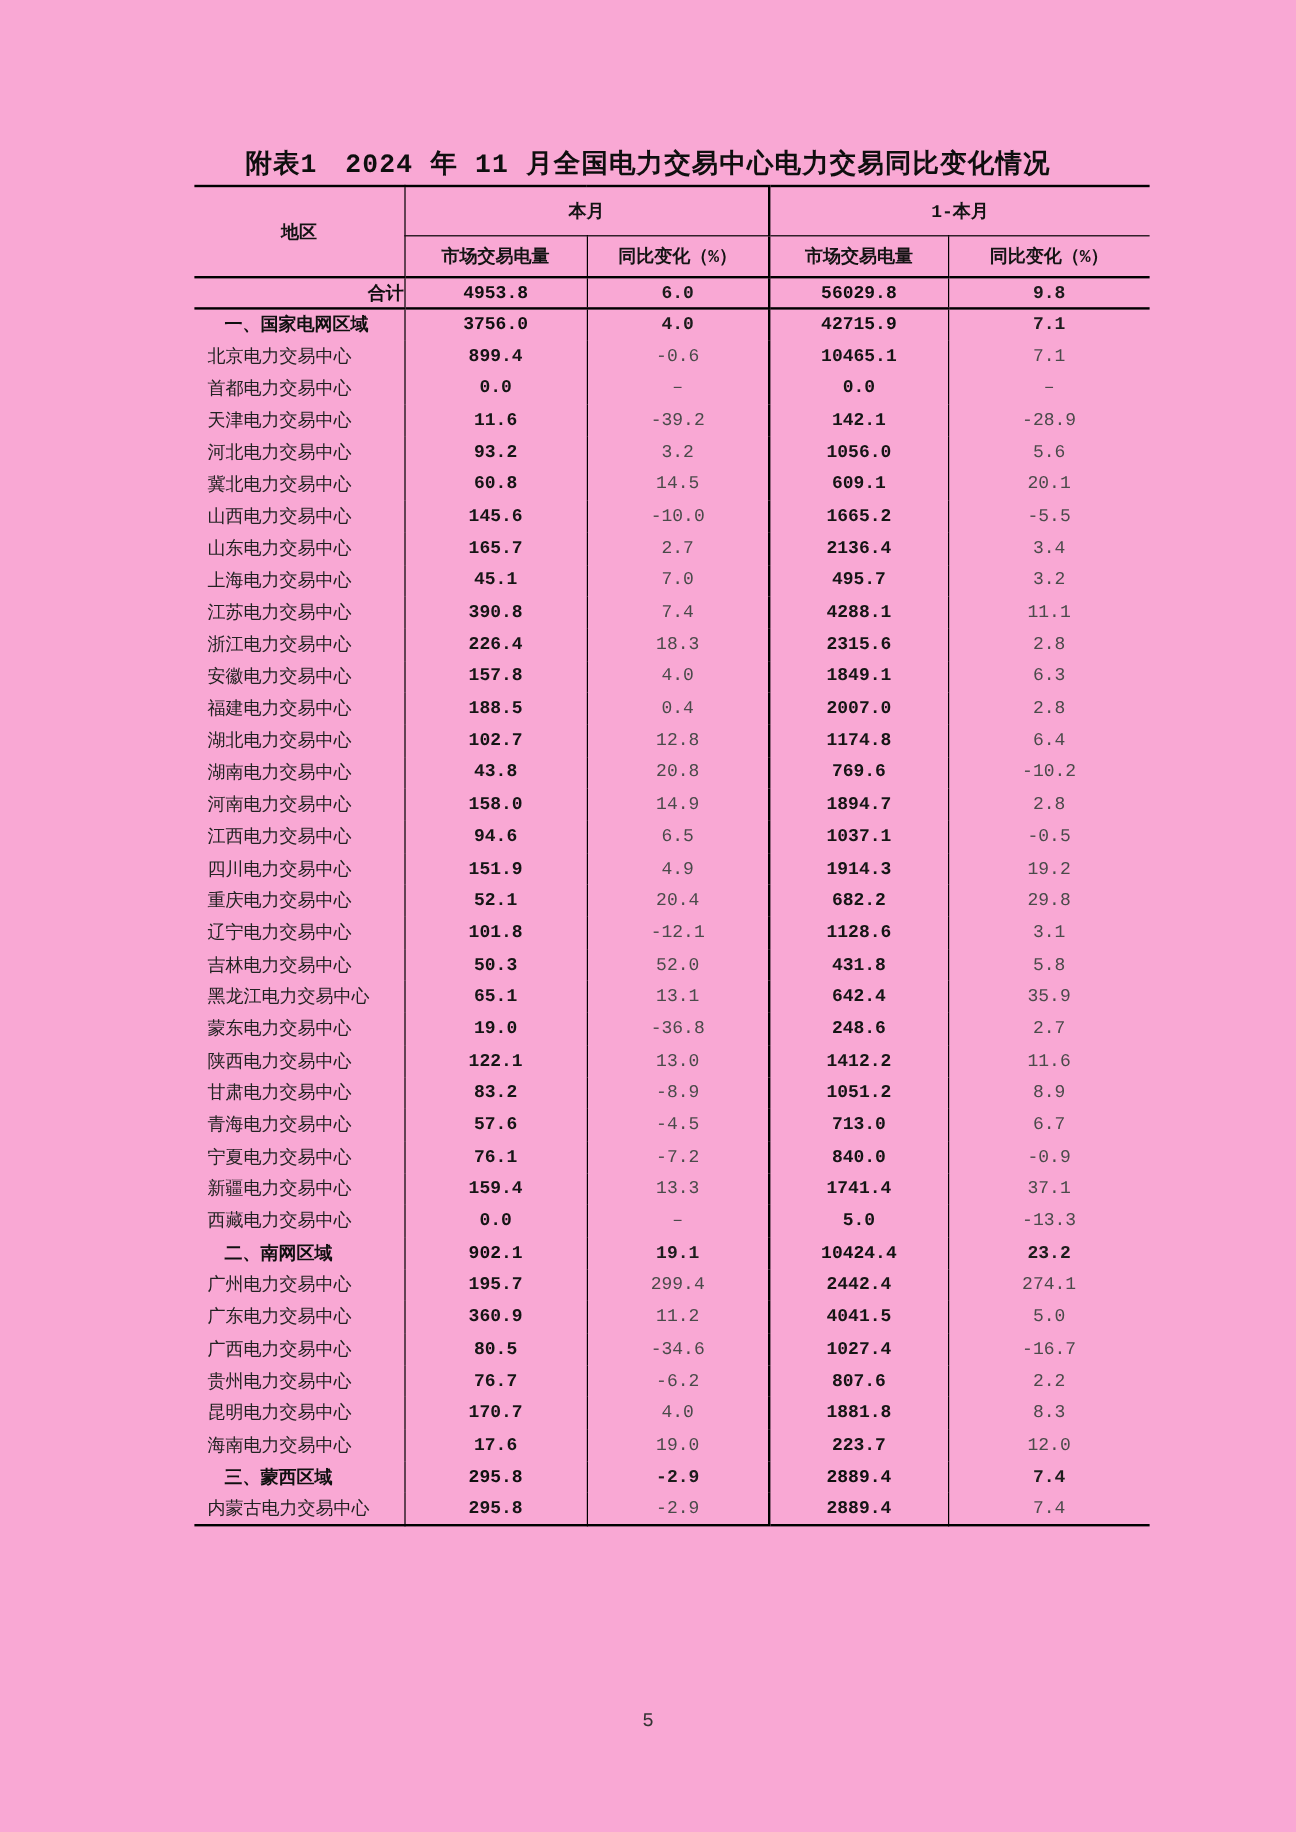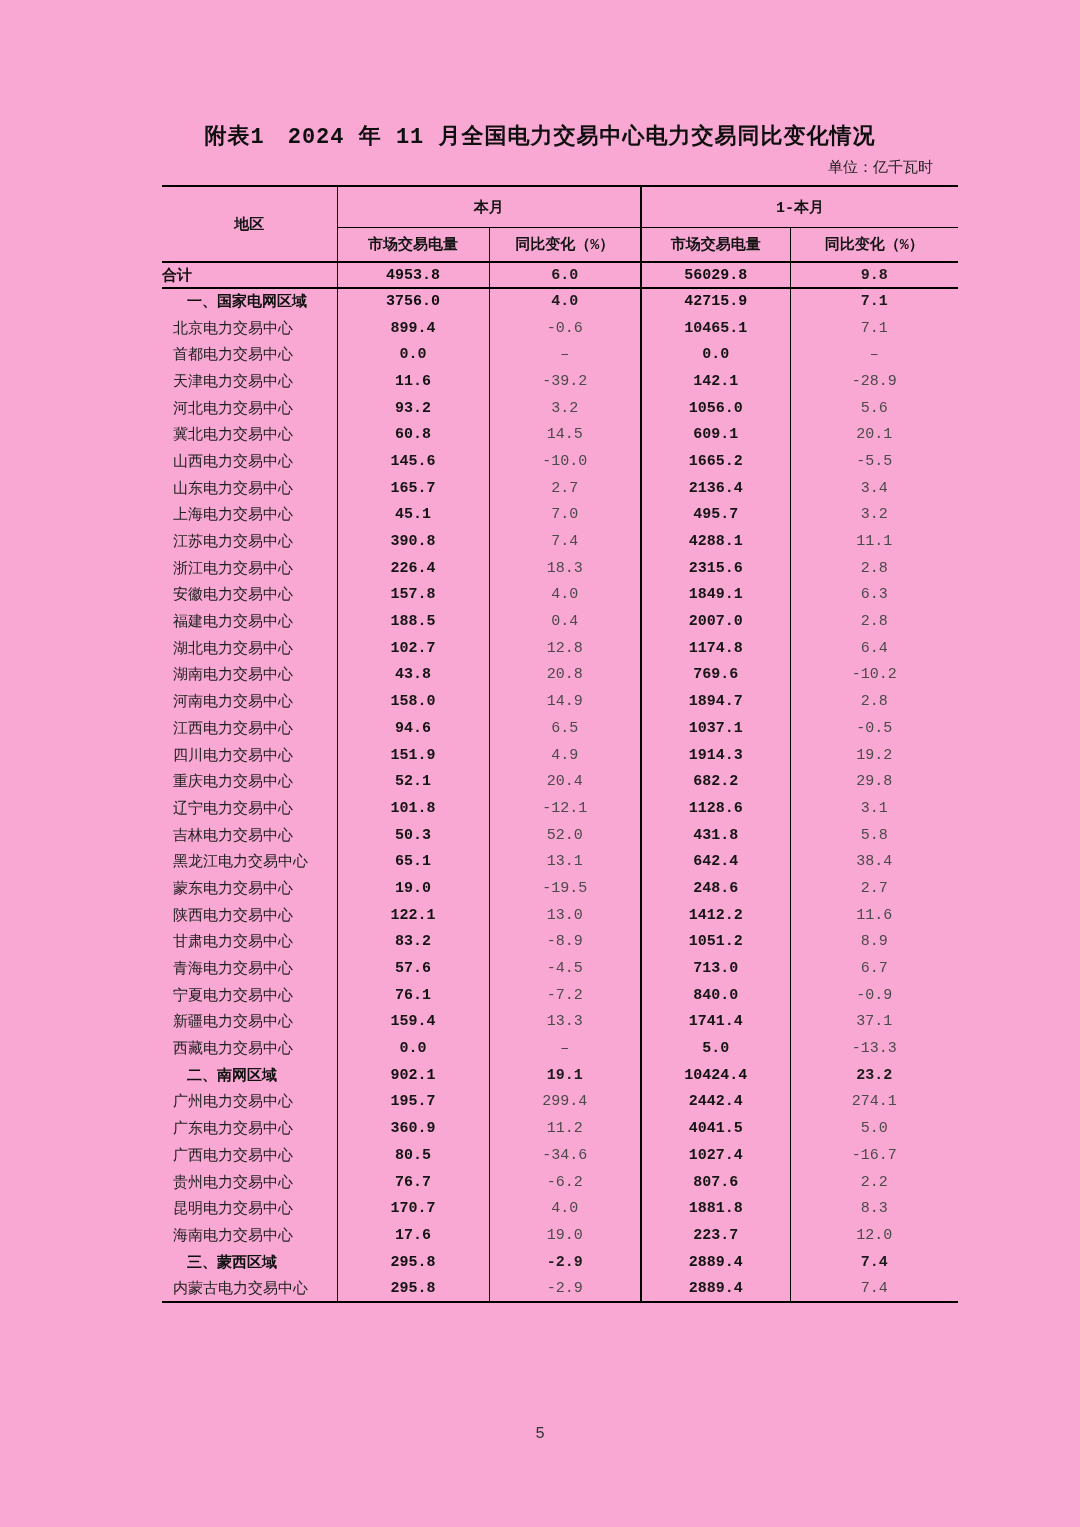--- a/index.html
+++ b/index.html
@@ -53,21 +53,21 @@
   .h-sub.c2 { border-right:1.4px solid #000; }
   .h-sub.c3 { border-right:2.4px solid #000; }
   .h-sub.c4 { border-right:1.4px solid #000; }
   tbody .c1 { border-right:1.4px solid #000; text-align:left; padding-left:11px; color:#222; }
   tbody .c2 { border-right:1.4px solid #000; }
   tbody .c3 { border-right:2.4px solid #000; }
   tbody .c4 { border-right:1.4px solid #000; }
   tbody tr { height:26.7px; }
   tr.row-total { height:26px; }
   tr.row-total td { border-bottom:2.4px solid #000; font-weight:bold; color:#101010; }
-  tr.row-total .c1 { text-align:left; padding-left:0; }
+  tr.row-total .c1 { text-align:right; padding-left:0; }
   tr.row-region td { font-weight:bold; color:#101010; }
   tr.row-region .c1 { padding-left:25px; }
   td.vol { font-weight:bold; color:#151515; }
   td.yoy { color:#4a4a4a; }
   tr.row-region td.yoy, tr.row-total td.yoy { color:#1c1c1c; }
   .notes {
     margin:10px 0 0 160px;
     font-size:15px;
     color:#242424;
     line-height:26px;
@@ -82,21 +82,20 @@
     color:#333;
   }
 </style>
 </head>
 <body>
 
 <div class="page">
 
   <div class="title">附表1　2024 年 11 月全国电力交易中心电力交易同比变化情况</div>
 
-  <div class="unit-row">单位：亿千瓦时</div>
 
   <table class="main">
     <colgroup>
       <col style="width:175px">
       <col style="width:152px">
       <col style="width:152px">
       <col style="width:149px">
       <col style="width:168px">
     </colgroup>
     <thead>
@@ -265,26 +264,26 @@
           <td class="c2 vol">50.3</td>
           <td class="c3 yoy">52.0</td>
           <td class="c4 vol">431.8</td>
           <td class="c5 yoy">5.8</td>
         </tr>
         <tr class="row-center">
           <td class="c1">黑龙江电力交易中心</td>
           <td class="c2 vol">65.1</td>
           <td class="c3 yoy">13.1</td>
           <td class="c4 vol">642.4</td>
-          <td class="c5 yoy">38.4</td>
+          <td class="c5 yoy">35.9</td>
         </tr>
         <tr class="row-center">
           <td class="c1">蒙东电力交易中心</td>
           <td class="c2 vol">19.0</td>
-          <td class="c3 yoy">-19.5</td>
+          <td class="c3 yoy">-36.8</td>
           <td class="c4 vol">248.6</td>
           <td class="c5 yoy">2.7</td>
         </tr>
         <tr class="row-center">
           <td class="c1">陕西电力交易中心</td>
           <td class="c2 vol">122.1</td>
           <td class="c3 yoy">13.0</td>
           <td class="c4 vol">1412.2</td>
           <td class="c5 yoy">11.6</td>
         </tr>

